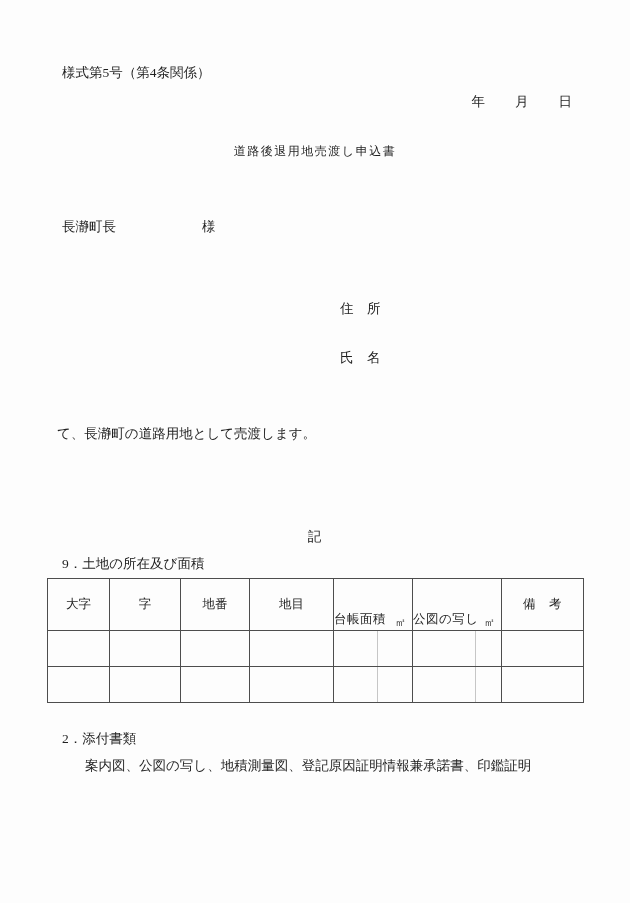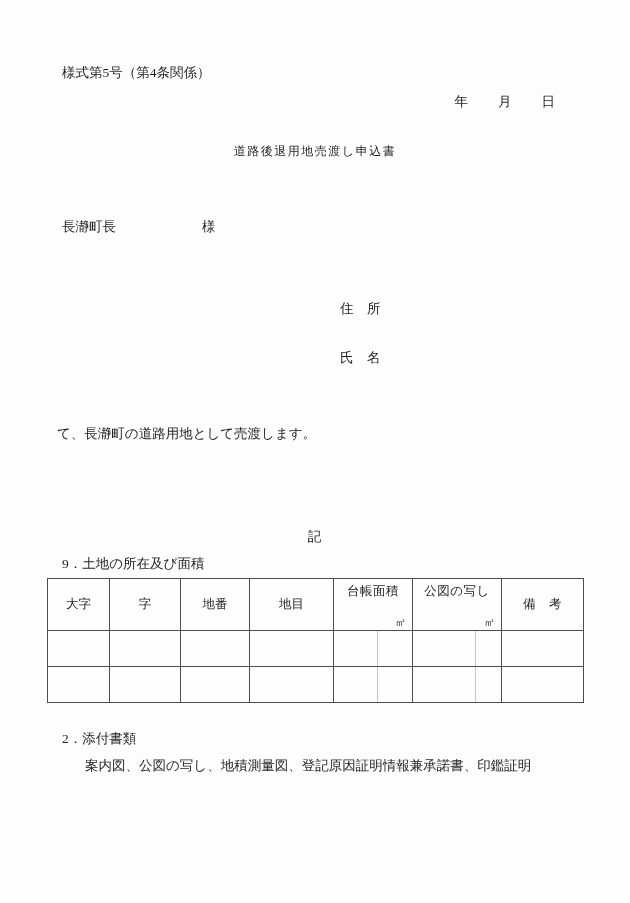--- a/index.html
+++ b/index.html
@@ -11,21 +11,21 @@
     background:#fdfdfd;
     font-family:"Liberation Serif","DejaVu Serif",serif;
     color:#1f1f1f;
     font-size:13.5px;
     overflow:hidden;
     text-decoration:underline;
   }
   .abs { position:absolute; white-space:pre; }
 
   .form-number   { left:62px;  top:64px; }
-  .date-line     { right:74px; top:93px; letter-spacing:1px;margin-left:16px; }
+  .date-line     { right:57px; top:93px; letter-spacing:1px;margin-left:16px; }
   .doc-title     { left:0; right:0; top:143px; text-align:center; font-size:12px; letter-spacing:1.5px; }
   .addressee     { left:62px;  top:218px;text-align:center; }
   .honorific     { left:202px; top:218px; }
   .address-label { left:340px; top:300px; }
   .name-label    { left:340px; top:349px; }
 
   .body-par { left:57px; top:419px; width:518px; line-height:30px; white-space:normal; }
   .body-par .l1 { text-indent:1em; display:block; }
   .body-par .l2 { display:block; }
 
@@ -46,22 +46,22 @@
     border:1px solid #4d4d4d;
     padding:0;
     font-weight:normal;
     text-align:center;
     vertical-align:middle;
     overflow:hidden;
   }
   .land-table thead tr { height:51px; }
   .land-table tbody tr { height:36px; }
   .hdr-area {
-    display:flex; flex-direction:column; justify-content:space-between;
-    height:45px; padding:4px 0 2px 0;
+    display:flex; flex-direction:row; justify-content:space-between;
+    height:45px; padding:4px 0 2px 0;align-items:flex-end;
   }
   .hdr-area .area-label { text-align:center; letter-spacing:0.5px; }
   .hdr-area .unit { text-align:right; padding-right:6px; font-size:11px; line-height:11px; }
   .remark-hdr { letter-spacing:0.5px; }
   
   .land-table tbody td.sub-light { border-right-color:#c6c6c6; }
 </style>
 </head>
 <body>
 

